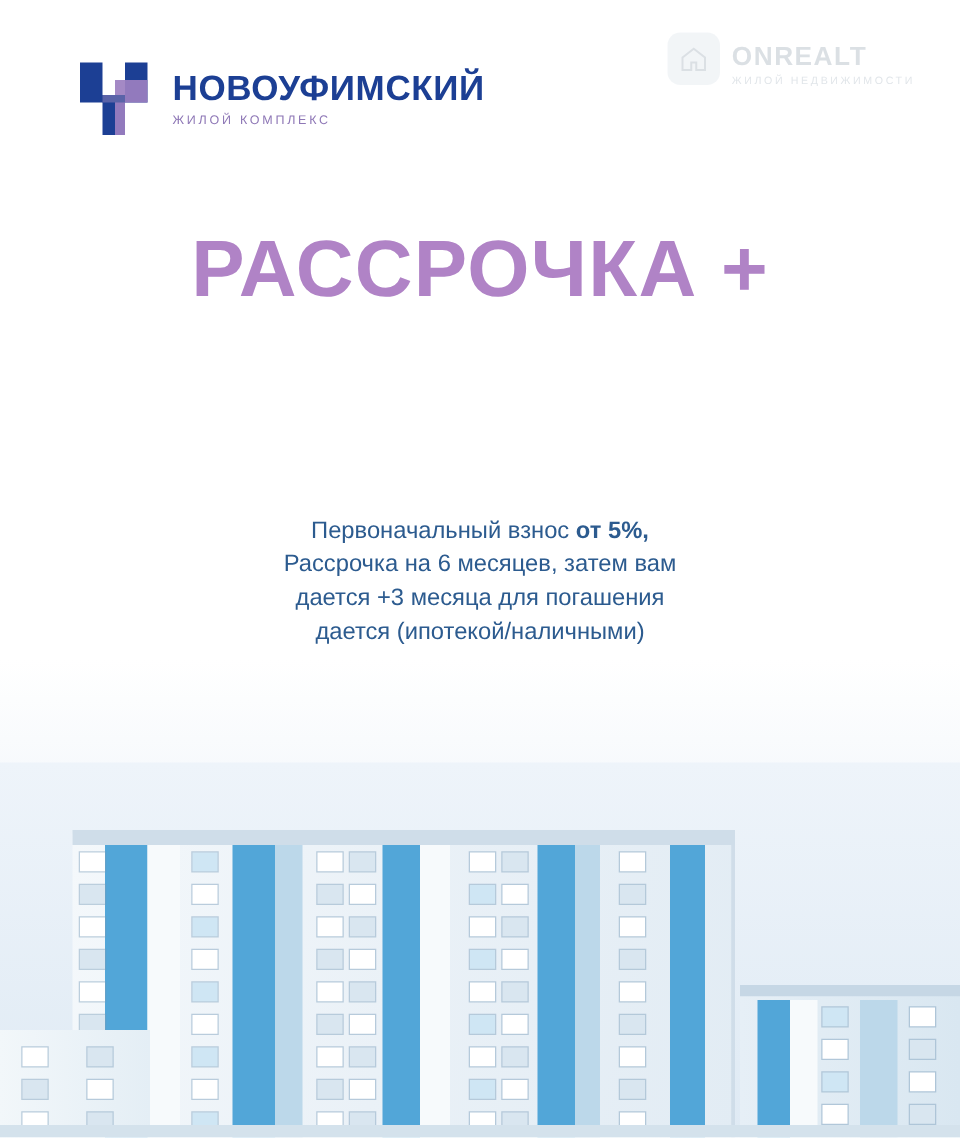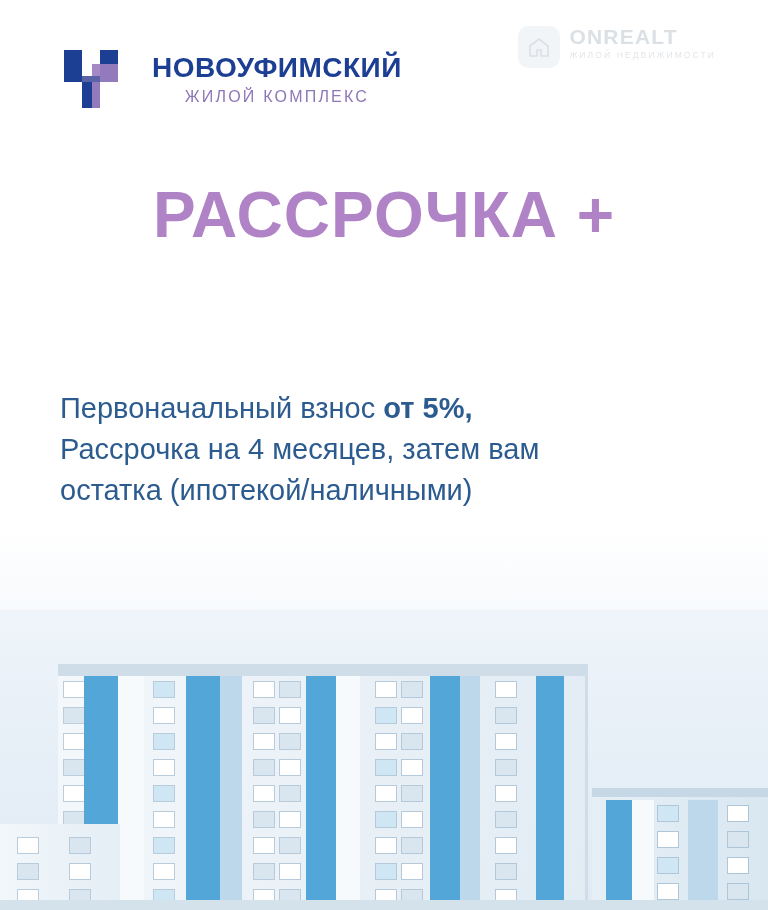--- a/index.html
+++ b/index.html
@@ -29,45 +29,44 @@
     display: flex;
     align-items: center;
   }
   .logo-mark {
     width: 58px;
     height: 62px;
     position: relative;
     flex: 0 0 auto;
   }
   .logo-text {
-    margin-left: 32px;
+    margin-left: 18px;
   }
   .logo-title {
     font-size: 28px;
     font-weight: bold;
     letter-spacing: 0.5px;
     color: #1c3f94;
     line-height: 1;
   }
   .logo-sub {
     margin-top: 7px;
-    font-size: 16px;
+    font-size: 10px;
     letter-spacing: 2.2px;
     color: #8e77b6;
     line-height: 1;
-    text-align: center;
   }
 
   
   .watermark {
     position: absolute;
-    right: 52px;
+    right: 36px;
     top: 26px;
     display: flex;
-    align-items: flex-start;
+    align-items: flex-end;
     opacity: 0.5;
   }
   .wm-badge {
     width: 42px;
     height: 42px;
     border-radius: 10px;
     background: #e7ecf1;
     display: flex;
     align-items: center;
     justify-content: center;
@@ -104,23 +103,24 @@
     line-height: 1.17;
     letter-spacing: 1px;
   }
   .headline div { white-space: nowrap; }
 
   
   .body-copy {
     position: absolute;
     left: 60px;
     right: 60px;
-    top: 388px;
+    top: 412px;
+    text-align: center;
     color: #2c5b8f;
-    font-size: 29px;
+    font-size: 19px;
     line-height: 1.42;
   }
   .body-copy .b { font-weight: bold; }
   .body-copy p { margin: 0; }
 
   
   .building-wrap {
     position: absolute;
     left: 0;
     right: 0;
@@ -237,22 +237,23 @@
       <div class="wm-sub">ЖИЛОЙ НЕДВИЖИМОСТИ</div>
     </div>
   </div>
 
   <div class="headline">
     <div>РАССРОЧКА +</div>
   </div>
 
   <div class="body-copy">
     <p><span>Первоначальный взнос </span><span class="b">от 5%,</span></p>
-    <p>Рассрочка на 4 месяцев, затем вам</p>
-    <p>остатка (ипотекой/наличными)</p>
+    <p>Рассрочка на 6 месяцев, затем вам</p>
+    <p>дается +3 месяца для погашения</p>
+    <p>дается (ипотекой/наличными)</p>
   </div>
 
   <div class="building-wrap">
     <div class="sky-glow"></div>
 
     <div class="bld bld-right">
       <div class="bld-right-top"></div>
       <div class="stripe" style="left:14px; width:26px;"></div>
       <div class="stripe white" style="left:40px; width:22px;"></div>
       <div class="stripe pale" style="left:96px; width:30px;"></div>

